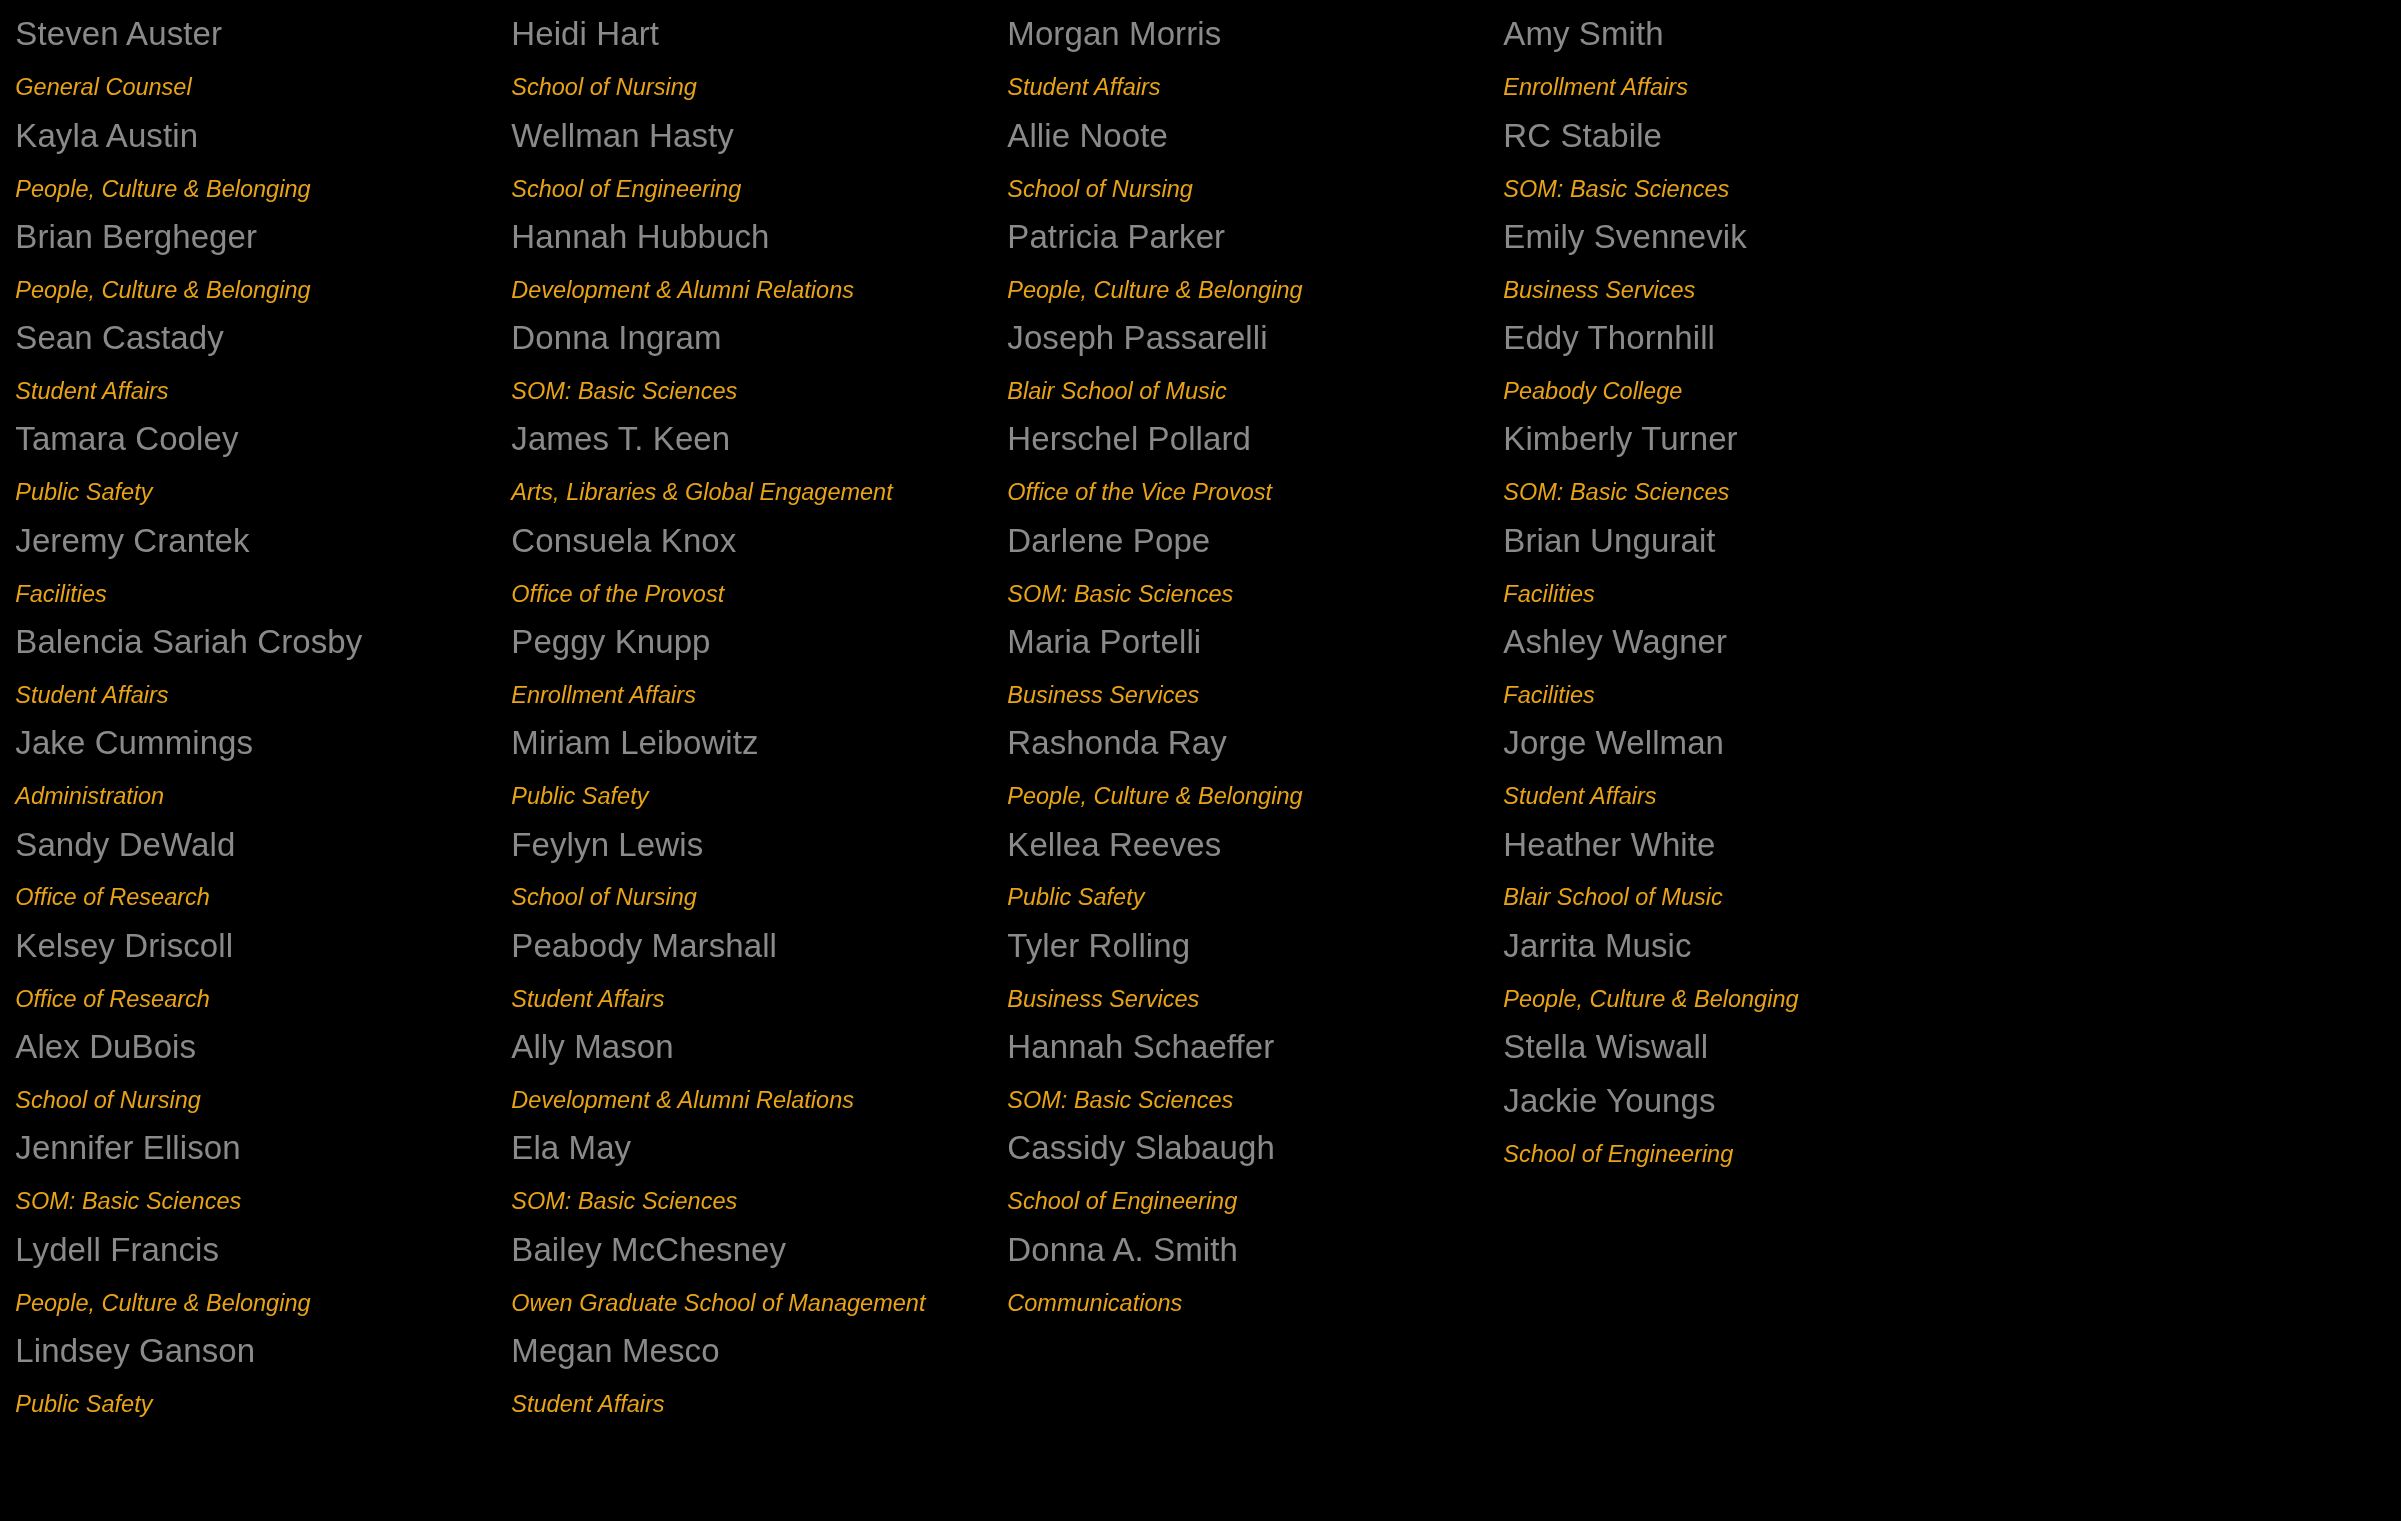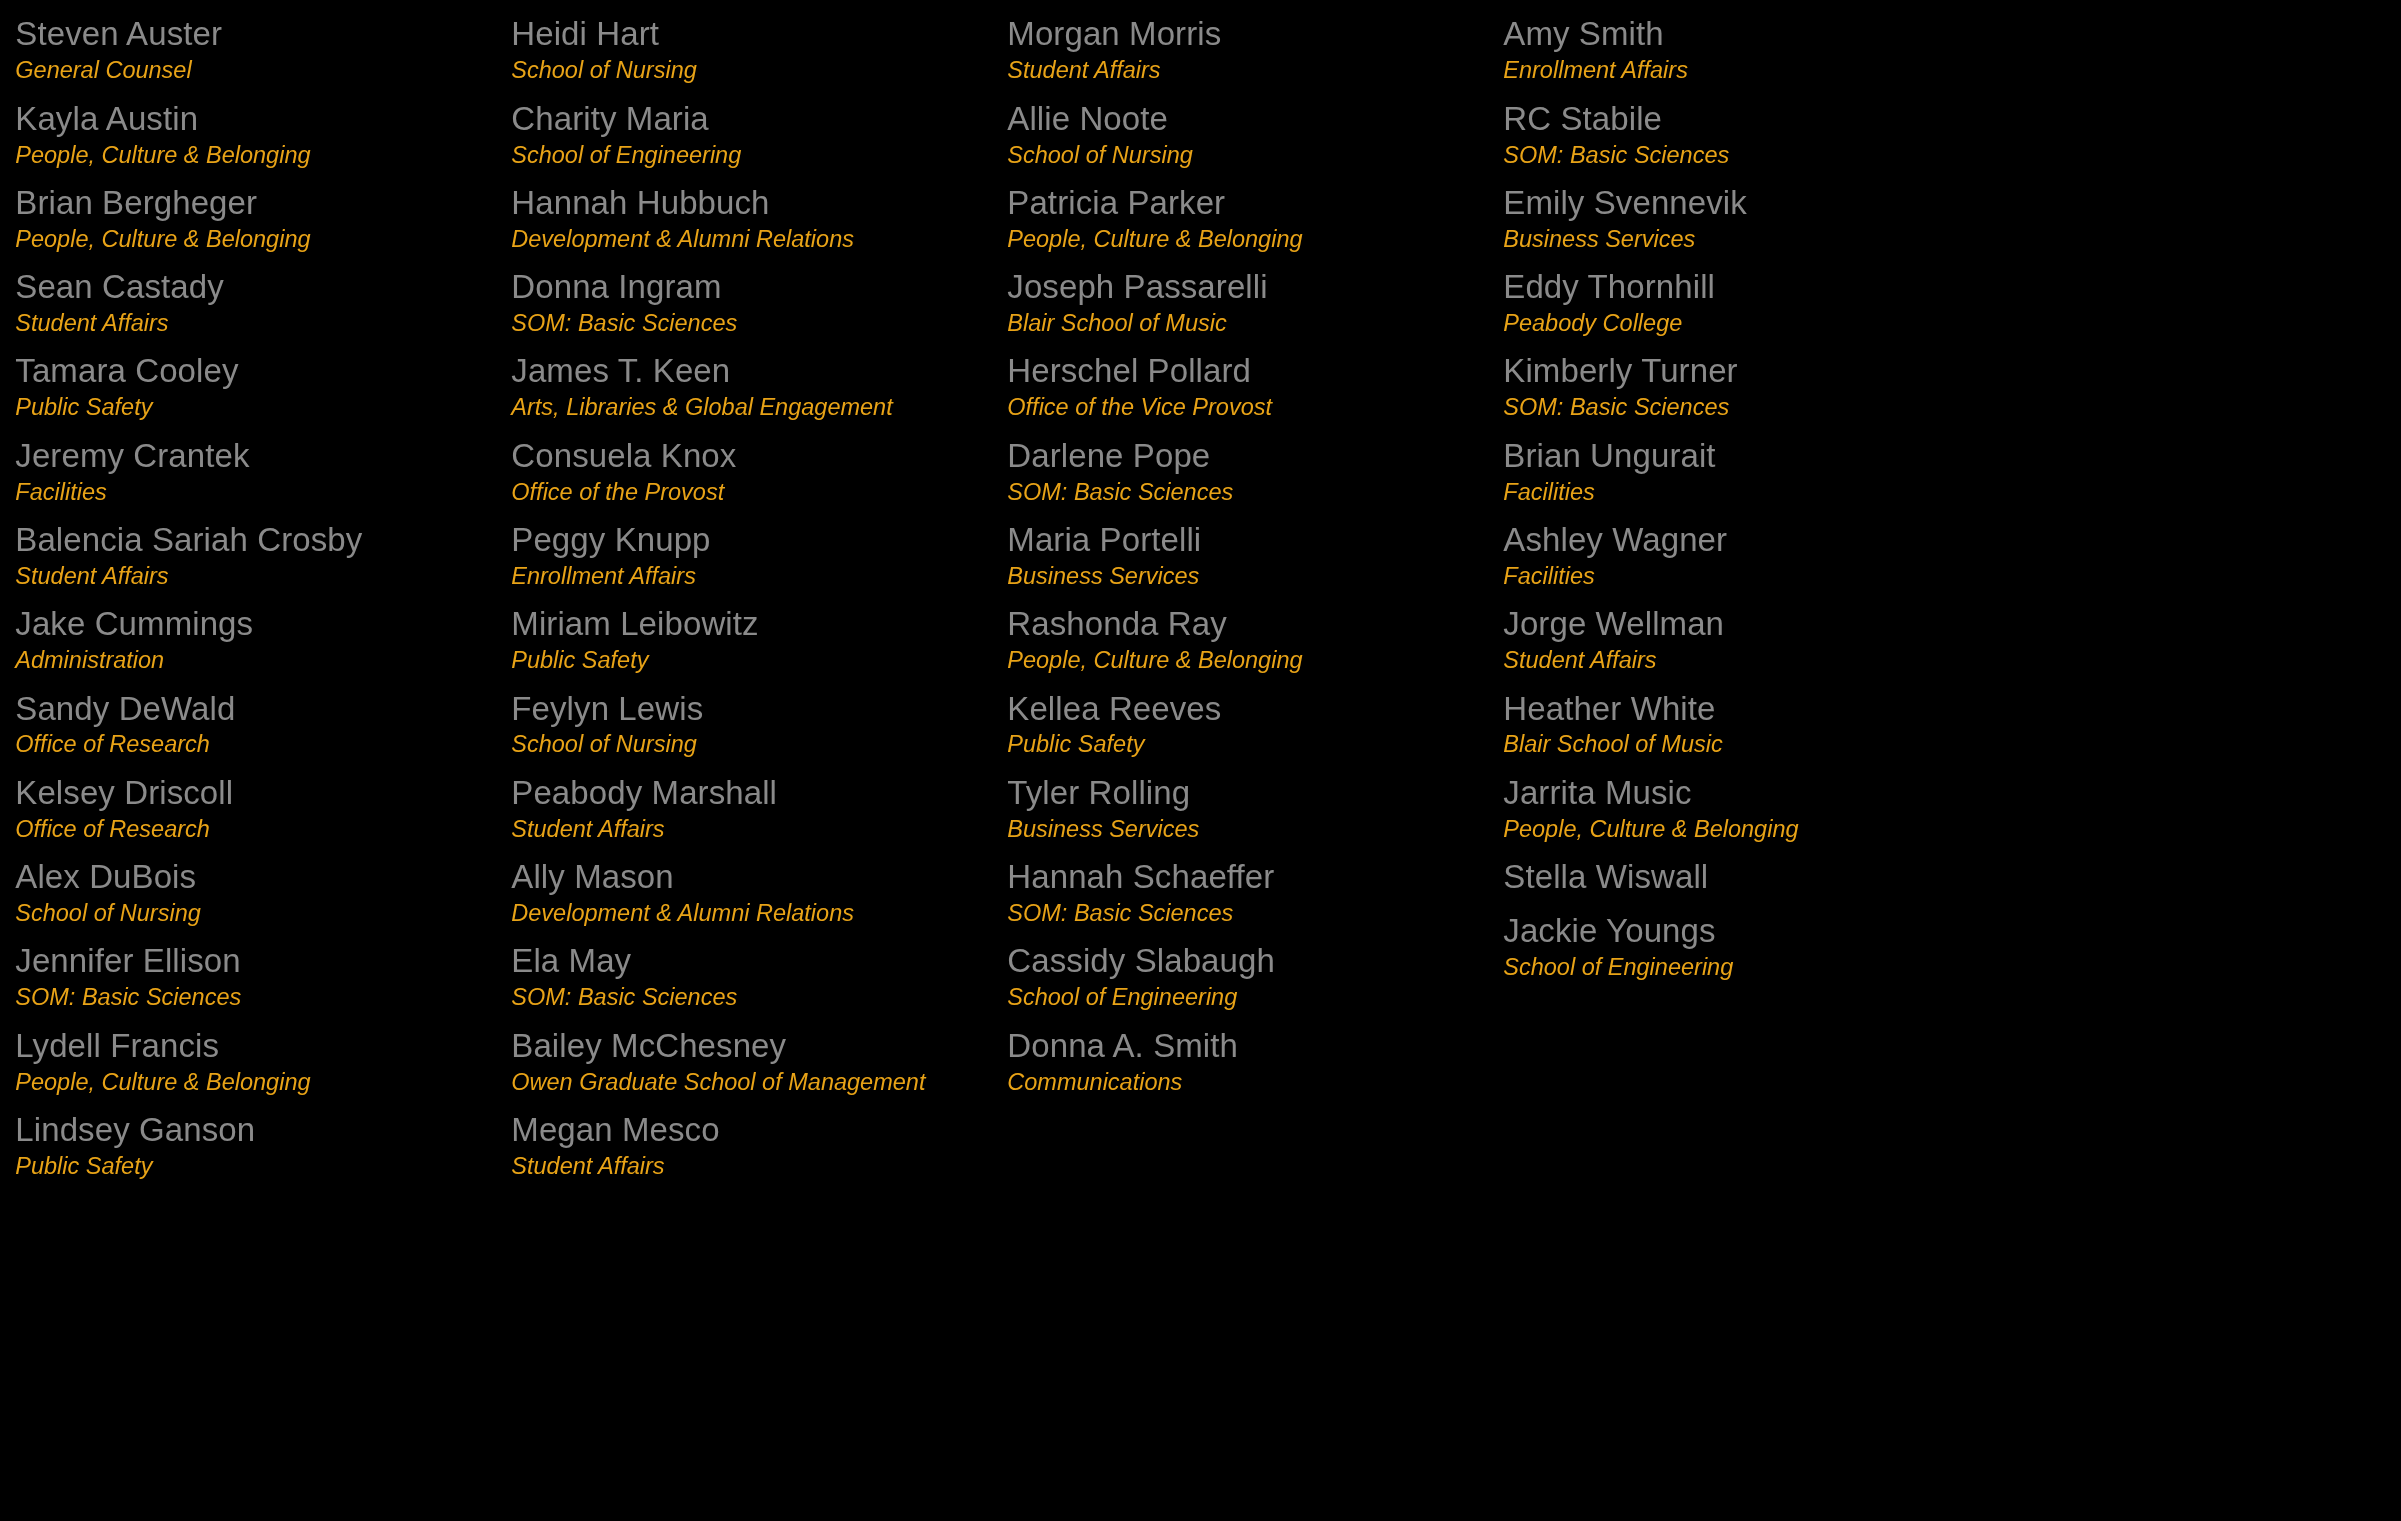--- a/index.html
+++ b/index.html
@@ -34,21 +34,21 @@
     line-height: 1.18;
     font-weight: 400;
     letter-spacing: 0.1px;
     white-space: nowrap;
   }
   .dept {
     color: #e8a317;
     font-size: 23.5px;
     font-style: italic;
     line-height: 1.22;
-    margin-top: 2px;
+    margin-top: 19px;
     white-space: nowrap;
   }
 </style>
 </head>
 <body>
 
 <div class="roster">
   <div class="column">
     <div class="entry">
         <div class="name">Steven Auster</div>
@@ -107,21 +107,21 @@
         <div class="dept">Public Safety</div>
       </div>
   </div>
 
   <div class="column">
     <div class="entry">
         <div class="name">Heidi Hart</div>
         <div class="dept">School of Nursing</div>
       </div>
     <div class="entry">
-        <div class="name">Charity Maria</div>
+        <div class="name">Wellman Hasty</div>
         <div class="dept">School of Engineering</div>
       </div>
     <div class="entry">
         <div class="name">Hannah Hubbuch</div>
         <div class="dept">Development &amp; Alumni Relations</div>
       </div>
     <div class="entry">
         <div class="name">Donna Ingram</div>
         <div class="dept">SOM: Basic Sciences</div>
       </div>

